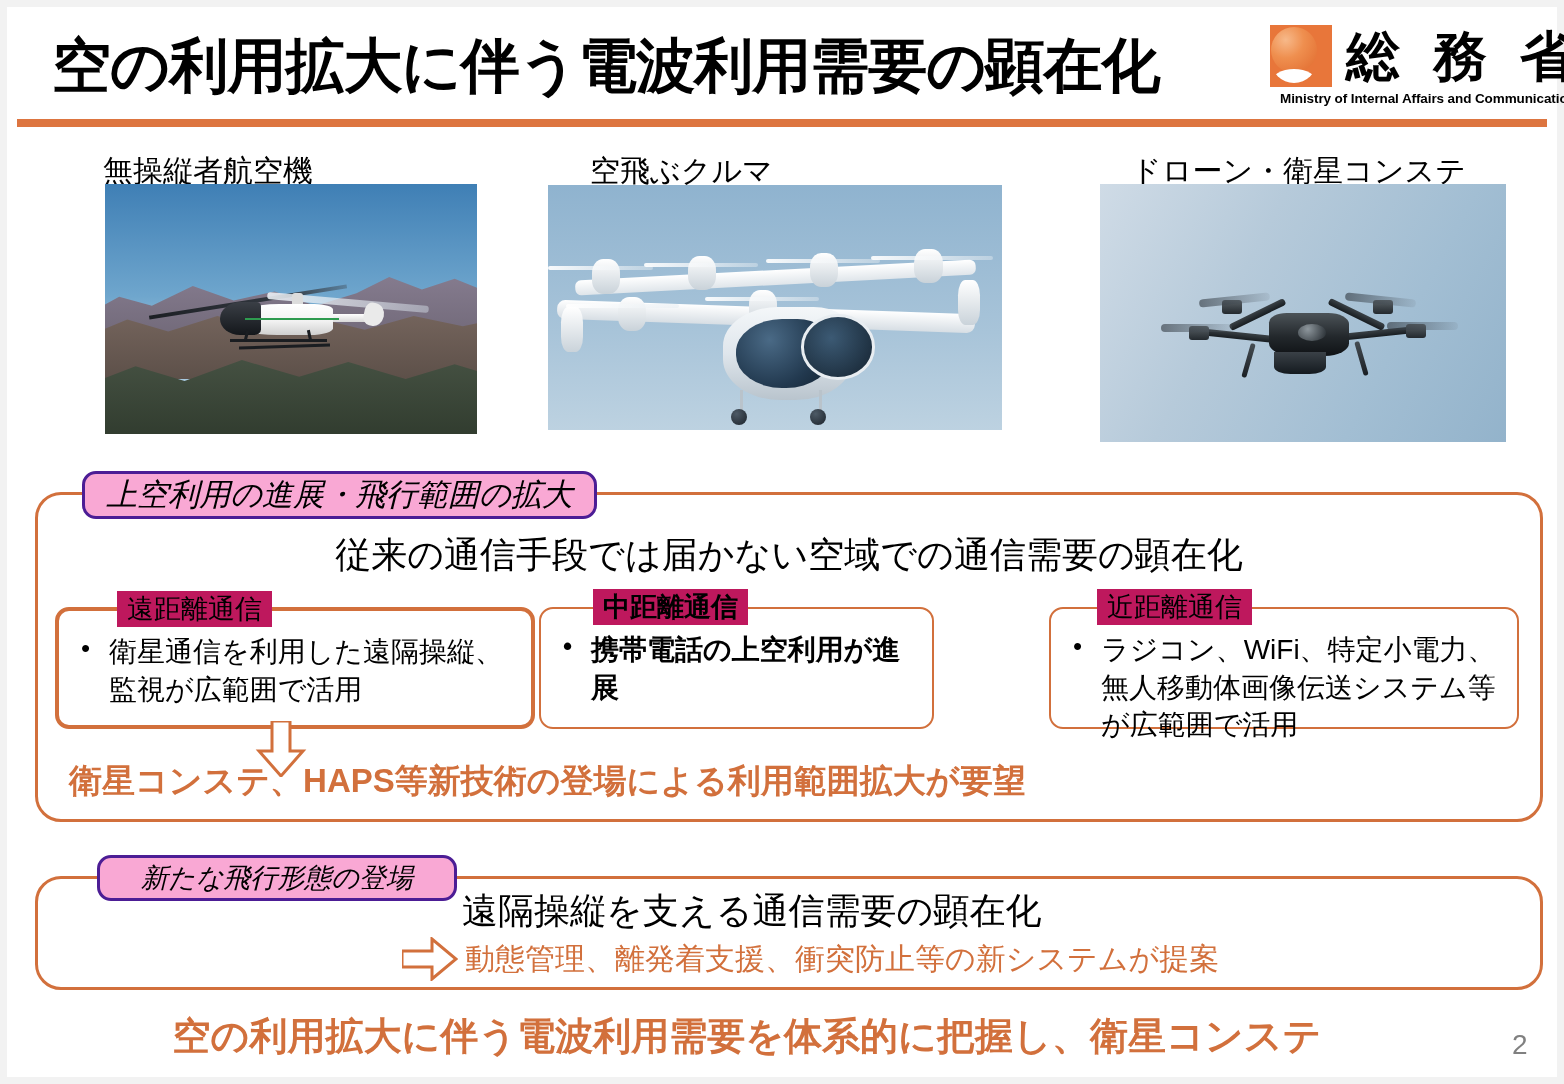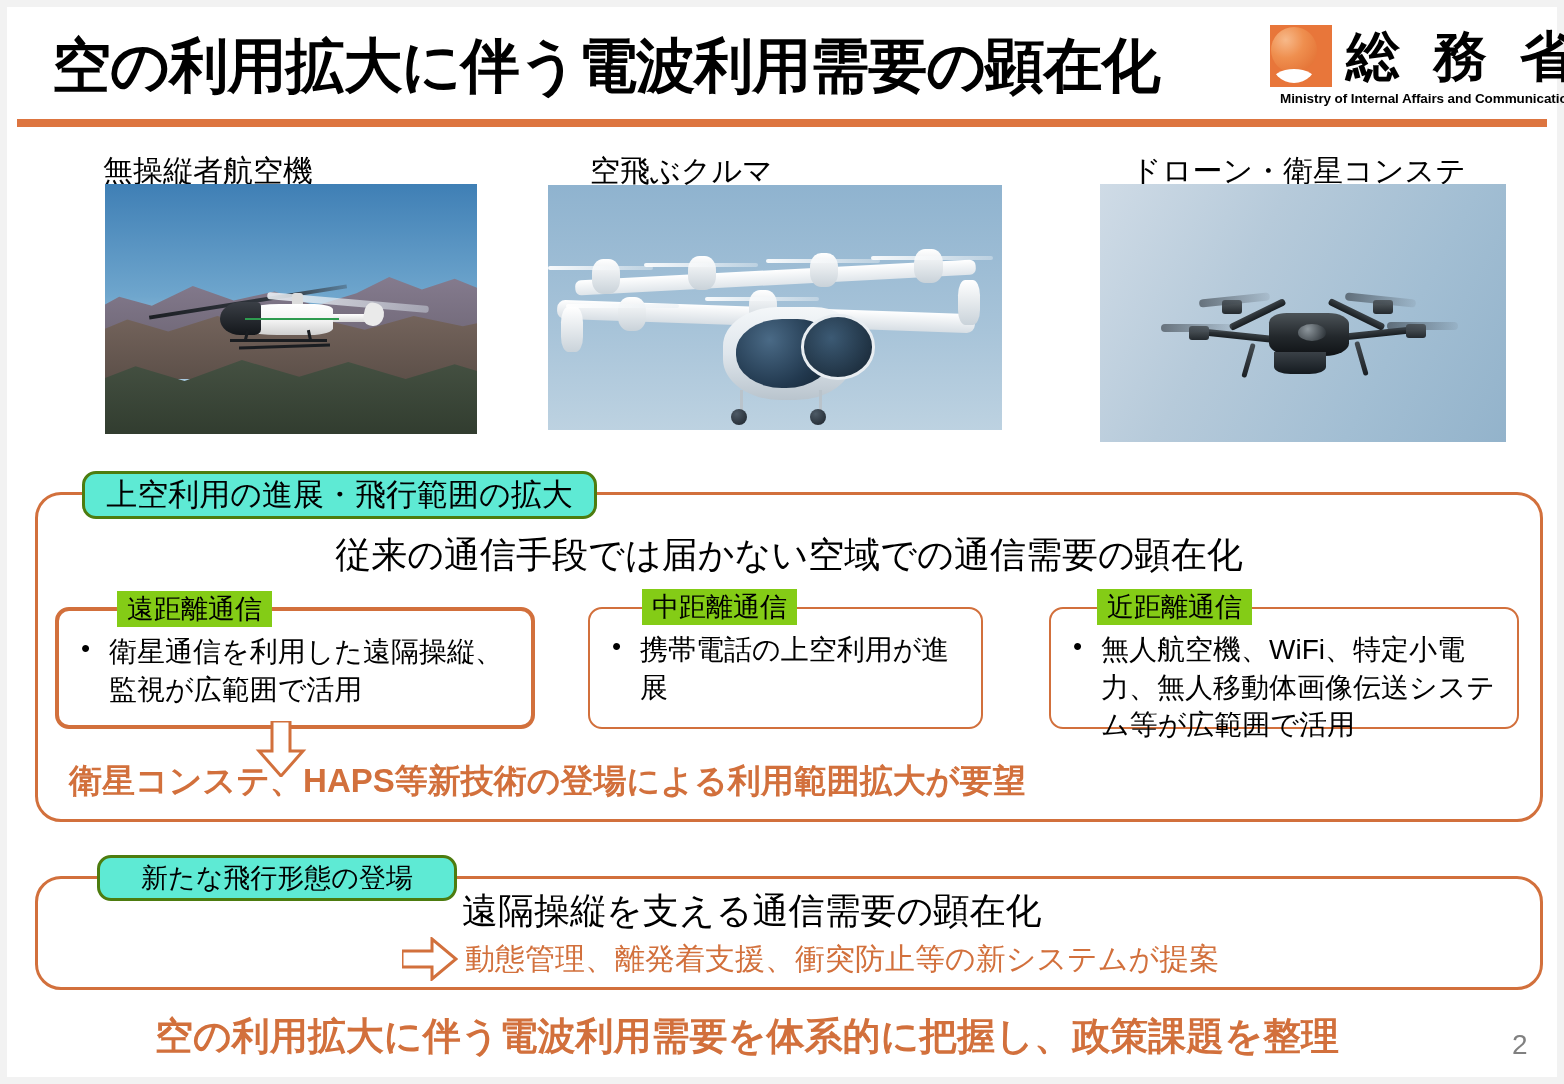--- a/index.html
+++ b/index.html
@@ -287,28 +287,29 @@
     position: absolute;
     border: 3px solid #D2703C;
     border-radius: 26px;
   }
   .section-top    { left: 28px; top: 485px; width: 1508px; height: 330px; }
   .section-bottom { left: 28px; top: 869px; width: 1508px; height: 114px; }
 
   
   .tab {
     position: absolute;
-    background: #5eead4;
-    border: 3px solid #4d7c0f;
+    background: #f9a8d4;
+    border: 3px solid #4c1d95;
     border-radius: 14px;
     color: #000000;
     display: flex;
     align-items: center;
     justify-content: center;
     white-space: nowrap;
+    font-style: italic;
   }
   .tab-top {
     left: 75px; top: 464px;
     width: 515px; height: 48px;
     font-size: 31px;
     z-index: 4;
   }
   .tab-bottom {
     left: 90px; top: 848px;
     width: 360px; height: 46px;
@@ -332,21 +333,21 @@
     position: absolute;
     border: 2px solid #D2703C;
     border-radius: 14px;
     background: #ffffff;
   }
   .dist-box.emphasis { border-width: 4px; }
 
   .dist-label {
     position: absolute;
     top: -20px;
-    background: #84cc16;
+    background: #be185d;
     padding: 0 10px;
     font-size: 27px;
     color: #000000;
     white-space: nowrap;
     z-index: 3;
   }
 
   .dist-list {
     position: absolute;
     left: 16px; right: 14px; top: 22px;
@@ -361,21 +362,21 @@
     margin-bottom: 2px;
   }
   .dist-list li::before {
     content: "\2022";
     position: absolute;
     left: 6px; top: -2px;
     font-size: 26px;
   }
 
   .box-far  { left: 48px;  top: 600px; width: 480px; height: 122px; }
-  .box-mid  { left: 581px; top: 600px; width: 395px; height: 122px; }
+  .box-mid  { left: 532px; top: 600px; width: 395px; height: 122px; font-weight: bold; }
   .box-near { left: 1042px; top: 600px; width: 470px; height: 122px; }
 
   .box-far  .dist-label { left: 58px; }
   .box-mid  .dist-label { left: 52px; }
   .box-near .dist-label { left: 46px; }
 
   
   .arrow-down {
     position: absolute;
     left: 248px; top: 714px;
@@ -552,21 +553,21 @@
   <div class="dist-box box-mid">
     <div class="dist-label">中距離通信</div>
     <ul class="dist-list">
       <li>携帯電話の上空利用が進展</li>
     </ul>
   </div>
 
   <div class="dist-box box-near">
     <div class="dist-label">近距離通信</div>
     <ul class="dist-list">
-      <li>無人航空機、WiFi、特定小電力、無人移動体画像伝送システム等が広範囲で活用</li>
+      <li>ラジコン、WiFi、特定小電力、無人移動体画像伝送システム等が広範囲で活用</li>
     </ul>
   </div>
 
   <svg class="arrow-down" viewBox="0 0 52 56">
     <polygon points="17,0 35,0 35,30 48,30 26,55 4,30 17,30" fill="#ffffff" stroke="#D2703C" stroke-width="3"></polygon>
   </svg>
 
   <div class="orange-note note-haps">衛星コンステ、HAPS等新技術の登場による利用範囲拡大が要望</div>
 
   <div class="section section-bottom"></div>
@@ -574,16 +575,16 @@
   <div class="tab tab-bottom">新たな飛行形態の登場</div>
 
   <div class="bottom-headline">遠隔操縦を支える通信需要の顕在化</div>
 
   <svg class="arrow-right" viewBox="0 0 56 44">
     <polygon points="0,14 30,14 30,2 54,22 30,42 30,30 0,30" fill="#ffffff" stroke="#D2703C" stroke-width="3"></polygon>
   </svg>
 
   <div class="orange-note note-system">動態管理、離発着支援、衝突防止等の新システムが提案</div>
 
-  <div class="footer-message">空の利用拡大に伴う電波利用需要を体系的に把握し、政策課題を整理</div>
+  <div class="footer-message">空の利用拡大に伴う電波利用需要を体系的に把握し、衛星コンステ</div>
   <div class="page-number">2</div>
 
 </div>
 
 </body></html>

